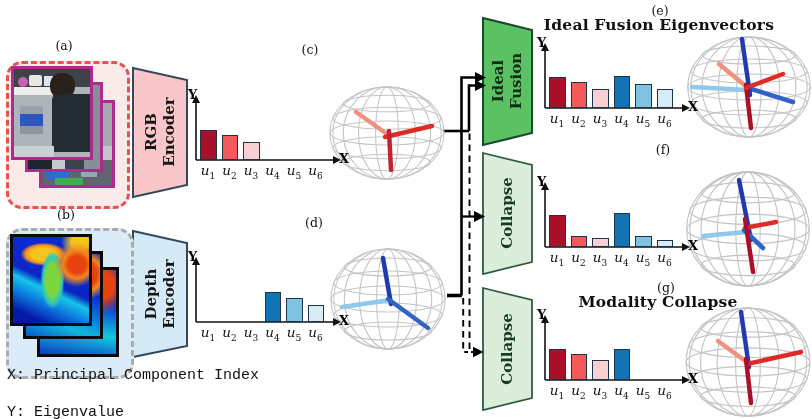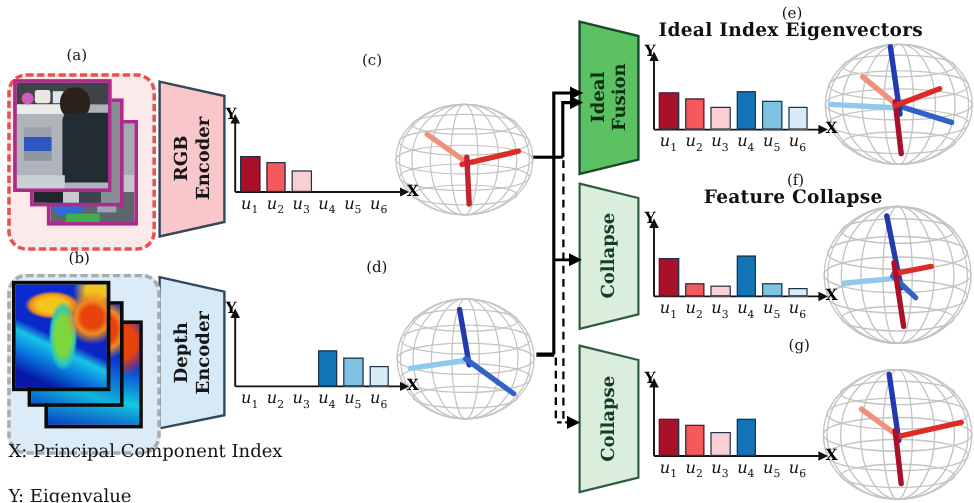--- a/index.html
+++ b/index.html
@@ -15,21 +15,21 @@
   .bar{position:absolute;width:16.5px;border:1.6px solid #1E3348;box-sizing:border-box;}
   .ulab{position:absolute;top:76px;width:21px;text-align:center;font-size:13.5px;}
   .ulab sub{font-size:9px;}
   .axlab{font-weight:bold;font-size:13px;font-family:"DejaVu Serif",serif;}
   .stack{position:absolute;border-radius:16px;z-index:2;}
   #rgbStack{left:6px;top:61px;width:118px;height:142px;border:3.5px dashed #E8514F;background:#FBEAEA;}
   #depthStack{left:6px;top:228px;width:122px;height:145px;border:3.5px dashed #ABABAB;background:#DCEBF8;}
   .photo{position:absolute;border:3px solid #AE2A8C;box-sizing:border-box;overflow:hidden;}
   .dmap{position:absolute;border:3px solid #0B0B0B;box-sizing:border-box;overflow:hidden;}
   .pd{position:absolute;}
-  .legend{position:absolute;left:7px;font-size:15px;z-index:3;}
+  .legend{position:absolute;left:7px;font-size:15px;z-index:3;font-family:Liberation Mono, monospace;}
 </style>
 </head>
 <body>
 
 <div class="fig">
 
   <svg class="overlay" width="812" height="419" viewBox="0 0 812 419">
     <defs>
       <marker id="axh" markerUnits="userSpaceOnUse" markerWidth="9" markerHeight="8" refX="1" refY="4" orient="auto">
         <path d="M0,0 L8,4 L0,8 Z" fill="#111"></path>
@@ -162,24 +162,24 @@
   <div class="rot" style="left:452px;top:198px;width:110px;height:30px;color:#143D26;">
     <span>Collapse</span>
   </div>
   <div class="rot" style="left:452px;top:334px;width:110px;height:30px;color:#143D26;">
     <span>Collapse</span>
   </div>
 
   <div class="ptag" style="left:250px;top:42px;">(c)</div>
   <div class="ptag" style="left:254px;top:215px;">(d)</div>
   <div class="ptag" style="left:600px;top:3px;">(e)</div>
-  <div class="ctitle" style="left:529px;top:15px;">Ideal Index Eigenvectors</div>
+  <div class="ctitle" style="left:529px;top:15px;">Ideal Fusion Eigenvectors</div>
   <div class="ptag" style="left:603px;top:142px;">(f)</div>
-  <div class="ctitle" style="left:531px;top:154px;">Feature Collapse</div>
   <div class="ptag" style="left:606px;top:280px;">(g)</div>
+  <div class="ctitle" style="left:528px;top:292px;">Modality Collapse</div>
 
   <div class="chart" style="left:188px;top:86px;">
     <svg width="172" height="96">
       <path d="M8,74 L8,16" stroke="#111" stroke-width="1.6" fill="none" marker-end="url(#axh)"></path>
       <path d="M8,74 L146,74" stroke="#111" stroke-width="1.6" fill="none" marker-end="url(#axh)"></path>
       <text class="axlab" x="0" y="13">Y</text>
       <text class="axlab" x="151" y="77">X</text>
     </svg>
   <div class="bar" style="left: 12px; top: 44px; height: 30px; background: rgb(169, 17, 43); border-color: rgb(30, 51, 72);"></div>
       <div class="ulab" style="left: 9.5px;"><i>u</i><sub>1</sub></div>

